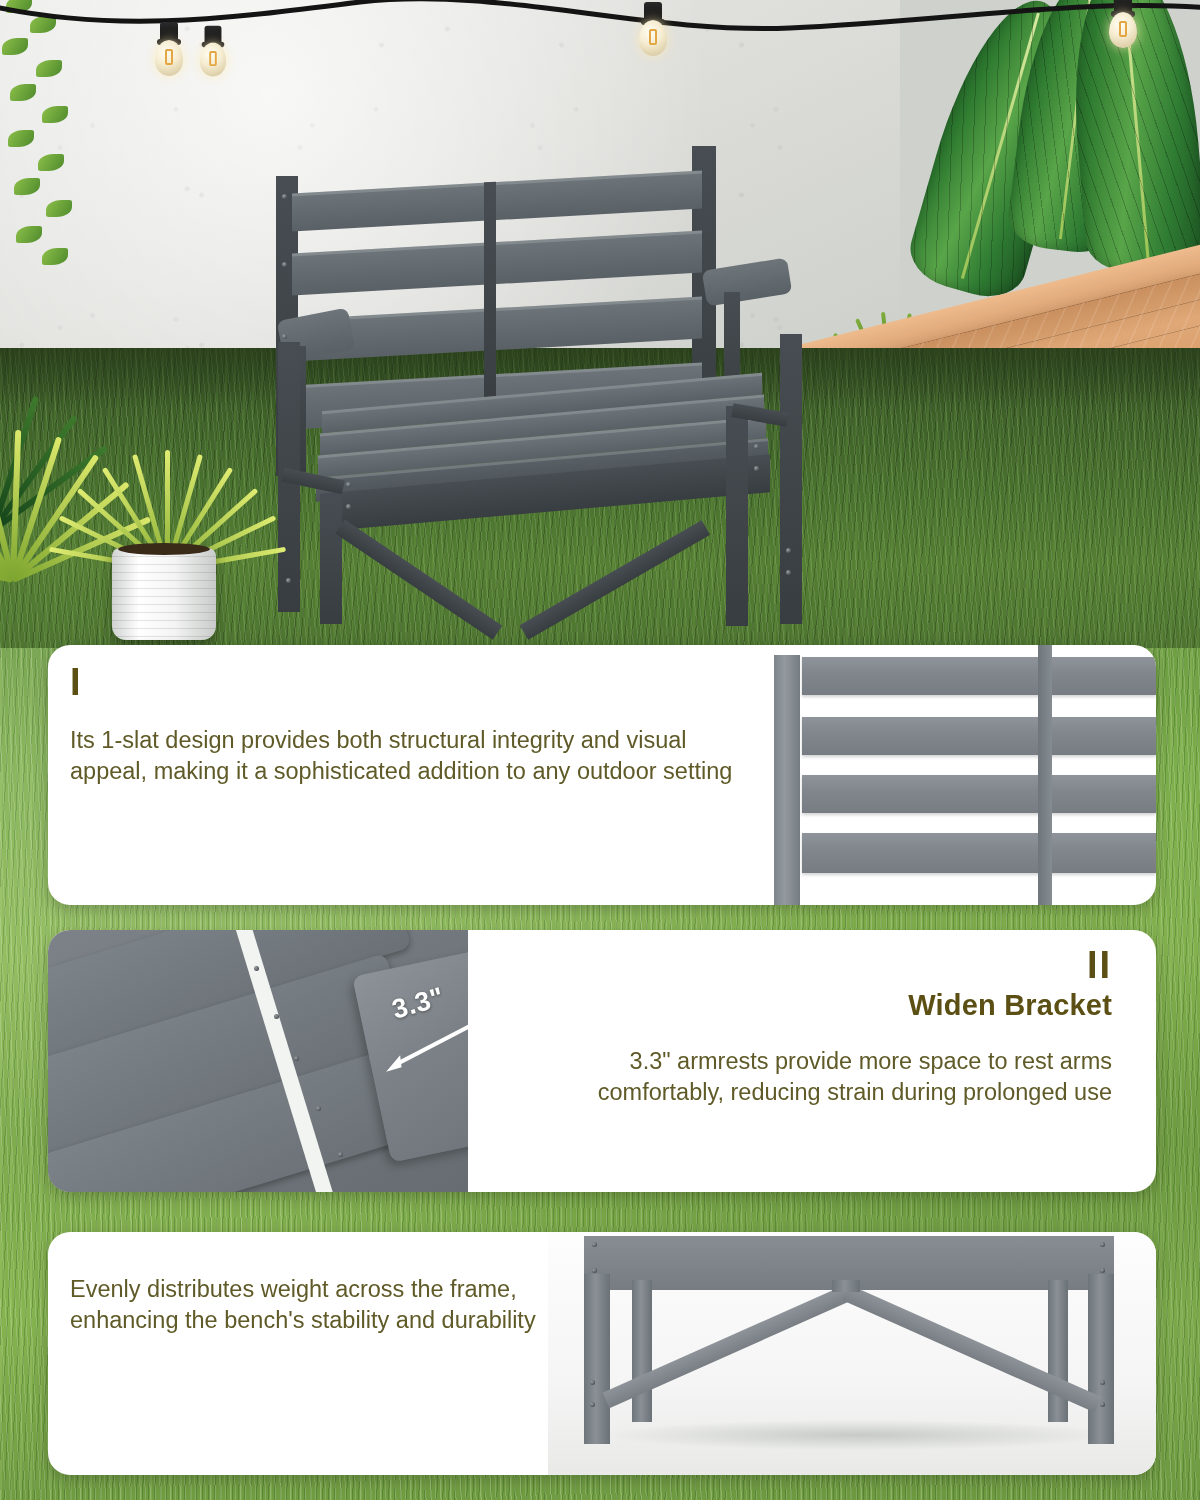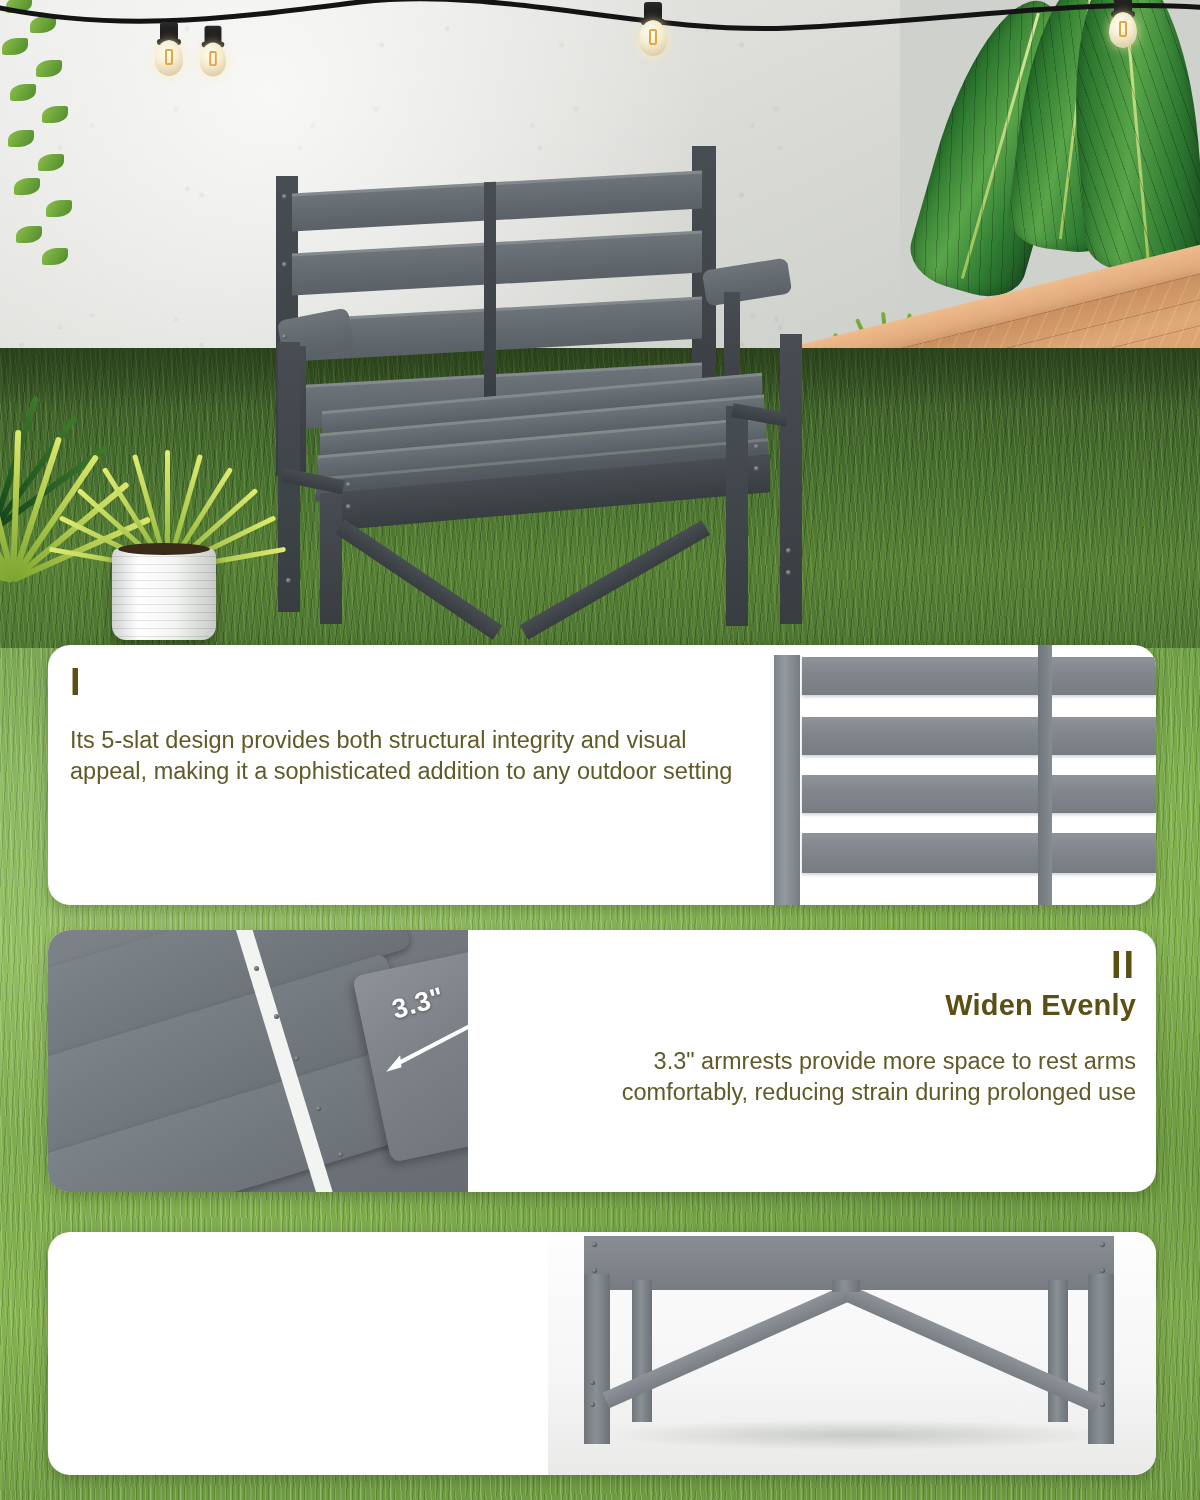--- a/index.html
+++ b/index.html
@@ -255,21 +255,21 @@
     transform:rotate(-12deg);
     background:linear-gradient(155deg,#8c9297 0%,#7b8186 42%,#6c7277 100%);
     border-radius:10px 10px 38px 10px;
     box-shadow:-4px 4px 10px rgba(0,0,0,.25);
   }
   .dim-text{
     position:absolute; left:344px; top:58px; font-size:27px; font-weight:bold; color:#fff;
     transform:rotate(-16deg); text-shadow:0 1px 3px rgba(0,0,0,.45); letter-spacing:.5px;
   }
   .dim-arrow{ position:absolute; left:330px; top:92px; width:122px; height:40px; transform:rotate(-16deg); }
-  #c2-text{ left:560px; top:16px; width:528px; }
+  #c2-text{ left:536px; top:16px; width:528px; }
 
   
   #c3-text{ left:22px; top:18px; width:500px; }
   .bracket-photo{
     position:absolute; left:500px; top:0; width:608px; height:243px; overflow:hidden;
     background:linear-gradient(180deg,#fdfdfd 0%,#f4f5f4 62%,#e9eae8 100%);
   }
   .apron{
     position:absolute; left:36px; top:4px; width:530px; height:54px;
     background:linear-gradient(180deg,#878d92,#767c81);
@@ -458,21 +458,21 @@
           <div class="filament"></div>
       </div>
     </div>
   </div>
 
   <div class="grass-bg"></div>
 
   <div class="card" id="card1">
     <div class="txt" id="c1-text">
       <div class="numeral">I</div>
-      <div class="body">Its 5-slat design provides both structural integrity and visual appeal, making it a sophisticated addition to any outdoor setting</div>
+      <div class="body">Its 1-slat design provides both structural integrity and visual appeal, making it a sophisticated addition to any outdoor setting</div>
     </div>
     <div class="slats-inset">
       <div class="slat-post"></div>
       <div class="slat" style="top:12px;"></div>
       <div class="slat" style="top:72px;"></div>
       <div class="slat" style="top:130px;"></div>
       <div class="slat" style="top:188px; height:40px;"></div>
       <div class="slat-mid"></div>
     </div>
   </div>
@@ -491,27 +491,28 @@
         <polygon points="120,6 102,6 104,18" fill="#ffffff"></polygon>
       </svg>
       <div class="screw" style="left:206px; top:36px;"></div>
       <div class="screw" style="left:226px; top:84px;"></div>
       <div class="screw" style="left:246px; top:126px;"></div>
       <div class="screw" style="left:268px; top:176px;"></div>
       <div class="screw" style="left:290px; top:222px;"></div>
     </div>
     <div class="txt right-al" id="c2-text">
       <div class="numeral">II</div>
-      <div class="heading">Widen Evenly</div>
+      <div class="heading">Widen Bracket</div>
       <div class="body">3.3" armrests provide more space to rest arms comfortably, reducing strain during prolonged use</div>
     </div>
   </div>
 
   <div class="card" id="card3">
     <div class="txt" id="c3-text">
+      <div class="body">Evenly distributes weight across the frame, enhancing the bench's stability and durability</div>
     </div>
     <div class="bracket-photo">
       <div class="shadow-ellipse"></div>
       <div class="apron"></div>
       <div class="leg" style="left:36px;  top:42px; width:26px; height:170px;"></div>
       <div class="leg" style="left:84px;  top:48px; width:20px; height:142px;"></div>
       <div class="leg" style="left:500px; top:48px; width:20px; height:142px;"></div>
       <div class="leg" style="left:540px; top:42px; width:26px; height:170px;"></div>
       <div class="brace" style="left:58px;  top:160px; width:276px; transform:rotate(-24deg);"></div>
       <div class="brace" style="left:298px; top:52px;  width:276px; transform:rotate(24deg);"></div>

